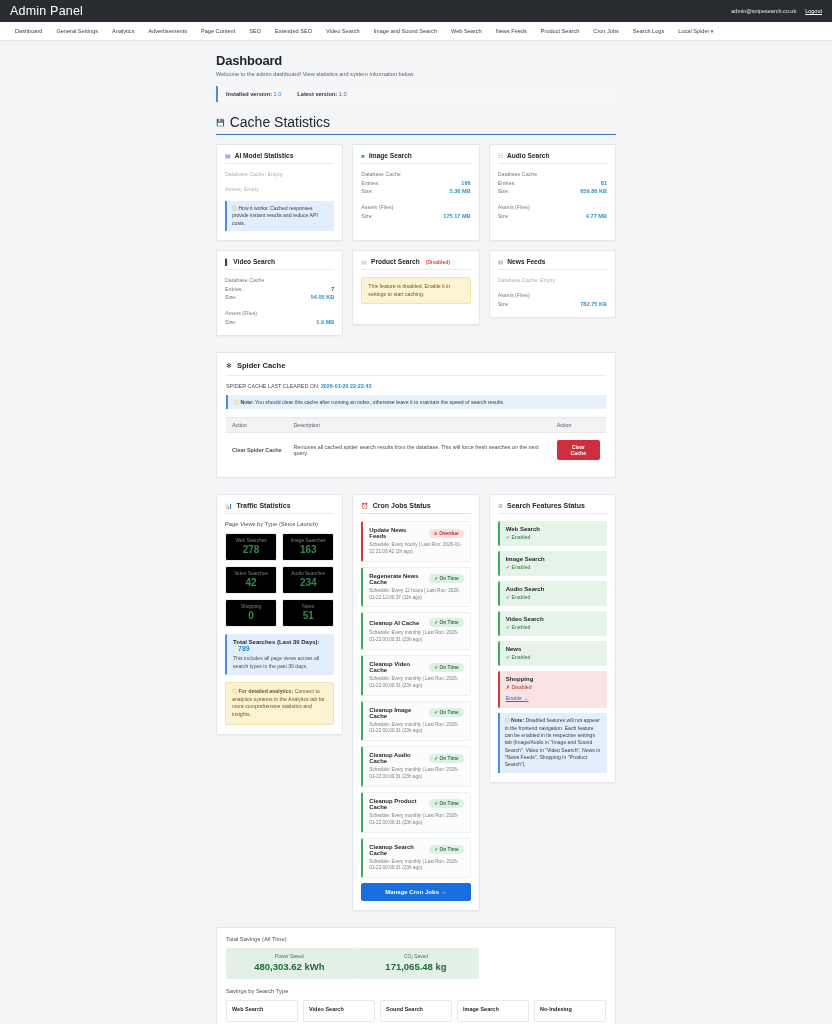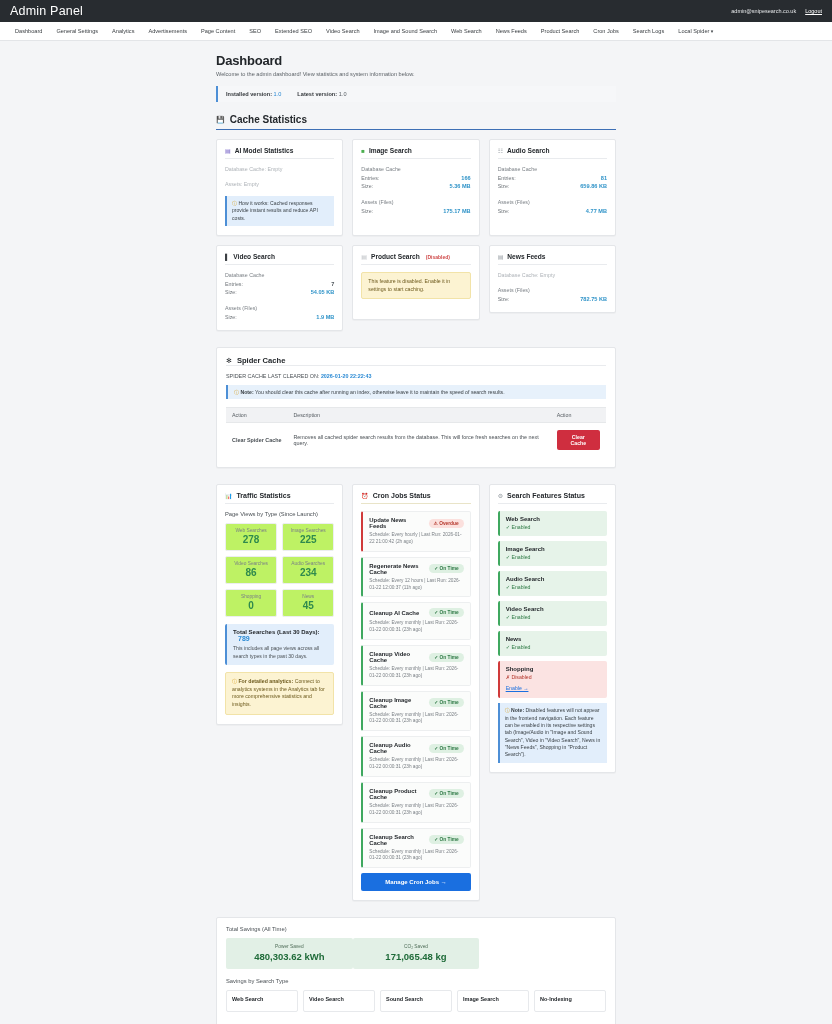--- a/index.html
+++ b/index.html
@@ -75,21 +75,21 @@
   .ver-num.plain { color: #5a6066; }
 
   .section-head {
     display: flex;
     align-items: center;
     gap: 5px;
     border-bottom: 1px solid #3d6fb5;
     padding-bottom: 4px;
     margin-bottom: 9px;
   }
-  .section-head .stitle { font-size: 10px; font-weight: bold; color: #24282c; }
+  .section-head .stitle { font-size: 14px; font-weight: normal; color: #24282c; }
 
   
   .grid3 { display: grid; grid-template-columns: 1fr 1fr 1fr; gap: 9px; margin-bottom: 9px; }
   .card {
     background: #fff;
     border: 1px solid #e4e6e9;
     border-radius: 2px;
     padding: 7px 8px 9px 8px;
     box-shadow: 0 1px 1px rgba(0,0,0,.03);
   }
@@ -121,21 +121,21 @@
   }
 
   
   .panel {
     background: #fff; border: 1px solid #e4e6e9; border-radius: 2px;
     padding: 8px 9px 10px 9px; margin-bottom: 9px;
     box-shadow: 0 1px 1px rgba(0,0,0,.03);
   }
   .panel-head {
     display: flex; align-items: center; gap: 5px;
-    border-bottom: 1px solid #e9ebee; margin-bottom: 7px;
+    border-bottom: 1px solid #e9ebee; padding-bottom: 5px; margin-bottom: 7px;
   }
   .panel-title { font-size: 7.6px; font-weight: bold; color: #23272b; }
   .cleared-line { font-size: 5.4px; color: #4a5055; margin-bottom: 6px; }
   .cleared-line b { color: #2b8ad4; font-weight: bold; }
   .note-strip {
     background: #e7f1fb; border-left: 2px solid #4d8fd6;
     padding: 4px 6px; font-size: 5.2px; color: #3a4146; margin-bottom: 8px;
   }
   table.spider { width: 100%; border-collapse: collapse; }
   table.spider th {
@@ -148,21 +148,21 @@
     background: #cf2e3f; color: #fff; border: none; border-radius: 2px;
     font-size: 5.2px; font-weight: bold; padding: 4px 7px; cursor: pointer;
     font-family: "Liberation Sans", sans-serif;
   }
   .ta-right { text-align: right; }
 
   
   .sub-label { font-size: 5.8px; color: #4a5055; margin-bottom: 6px; }
   .stat-grid { display: grid; grid-template-columns: 1fr 1fr; gap: 5px; margin-bottom: 7px; }
   .stat-cell {
-    background: #bef264; border: 1px solid #eceef0; border-radius: 2px;
+    background: #000000; border: 1px solid #eceef0; border-radius: 2px;
     padding: 4px 2px 5px 2px; text-align: center;
   }
   .stat-cell .lbl { font-size: 4.8px; color: #7b8086; margin-bottom: 1px; }
   .stat-cell .num { font-size: 10px; font-weight: bold; color: #2f8a4d; }
   .total-box {
     background: #e2eefb; border-left: 2px solid #4d8fd6; border-radius: 2px;
     padding: 5px 6px; margin-bottom: 7px;
   }
   .total-box .t-row { font-size: 6px; font-weight: bold; color: #24282c; margin-bottom: 3px; }
   .total-box .t-row .t-num { color: #2b8ad4; font-size: 7px; margin-left: 5px; }
@@ -427,37 +427,37 @@
           <span class="card-title" style="font-size:7px;">Traffic Statistics</span>
         </div>
         <div class="sub-label">Page Views by Type (Since Launch)</div>
         <div class="stat-grid" id="traffic-stats">
             <div class="stat-cell">
               <div class="lbl">Web Searches</div>
               <div class="num">278</div>
             </div>
             <div class="stat-cell">
               <div class="lbl">Image Searches</div>
-              <div class="num">225</div>
+              <div class="num">163</div>
             </div>
             <div class="stat-cell">
               <div class="lbl">Video Searches</div>
-              <div class="num">86</div>
+              <div class="num">42</div>
             </div>
             <div class="stat-cell">
               <div class="lbl">Audio Searches</div>
               <div class="num">234</div>
             </div>
             <div class="stat-cell">
               <div class="lbl">Shopping</div>
               <div class="num">0</div>
             </div>
             <div class="stat-cell">
               <div class="lbl">News</div>
-              <div class="num">45</div>
+              <div class="num">51</div>
             </div>
           </div>
         <div class="total-box">
           <div class="t-row">
             <span>Total Searches (Last 30 Days):</span>
             <span class="t-num">789</span>
           </div>
           <div class="t-desc">This includes all page views across all search types in the past 30 days.</div>
         </div>
         <div class="warnbox">

